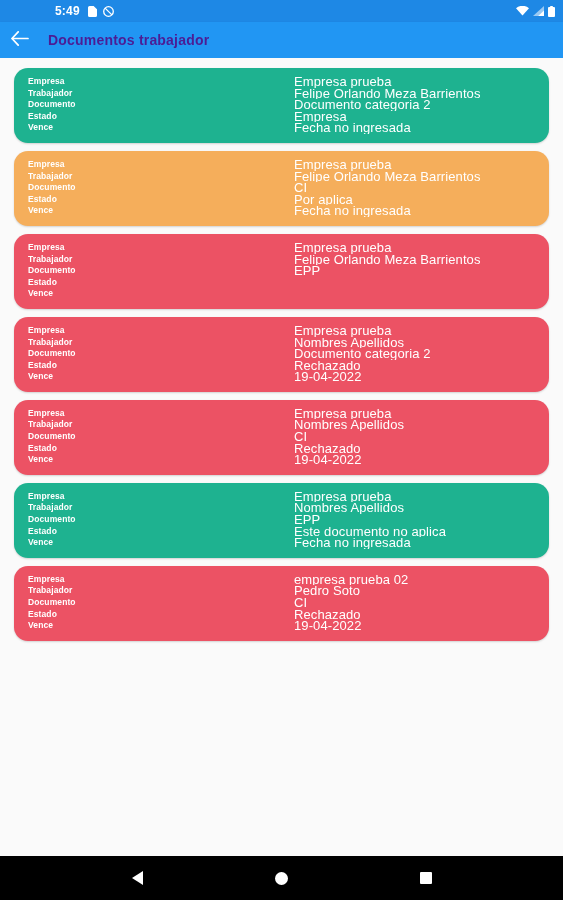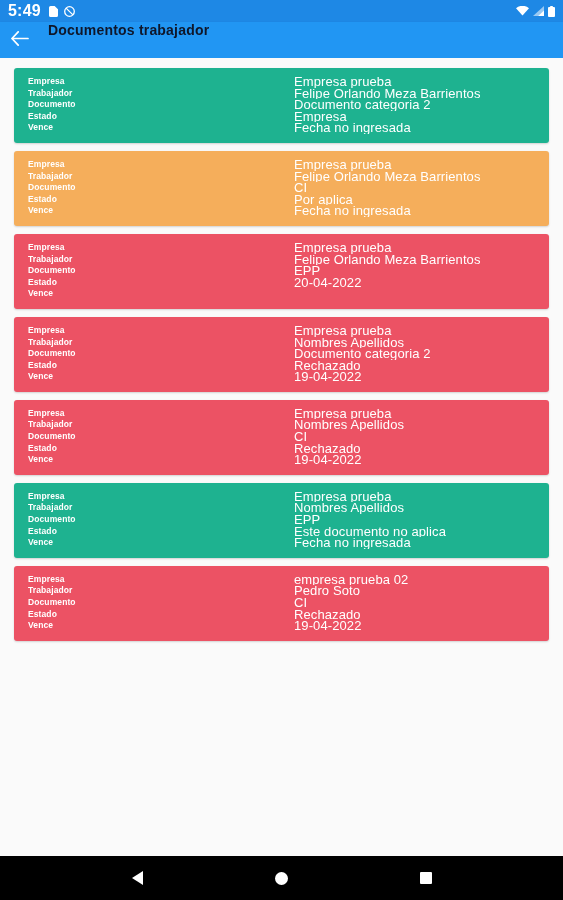--- a/index.html
+++ b/index.html
@@ -9,48 +9,48 @@
     font-family:"Liberation Sans", sans-serif;
     overflow:hidden;
   }
   .phone { position:relative; width:563px; height:900px; display:flex; flex-direction:column; }
 
   
   .statusbar {
     height:22px; background:#1E88E5; color:#FFFFFF;
     display:flex; align-items:center; padding:0 8px; flex:0 0 auto;
   }
-  .sb-time { font-size:16px; font-weight:bold; letter-spacing:.2px; }
+  .sb-time { font-size:12px; font-weight:bold; letter-spacing:.2px;margin-left:47px; }
   .sb-left-icons { display:flex; align-items:center; gap:6px; margin-left:8px; }
   .sb-spacer { flex:1 1 auto; }
   .sb-right-icons { display:flex; align-items:center; gap:4px; }
   .sb-icon svg { display:block; }
 
   
   .appbar {
-    height:36px; background:#2196F3; color:#0f172a;
-    display:flex; flex:0 0 auto;
+    height:36px; background:#2196F3; color:#4c1d95;
+    display:flex; align-items:center; flex:0 0 auto;
     box-shadow:0 1px 2px rgba(0,0,0,.12);
   }
   .back-btn {
     width:40px; height:36px; display:flex; align-items:center; justify-content:center;
     cursor:pointer;
   }
   .appbar-title {
     font-size:14px; font-weight:bold; letter-spacing:.2px;
     margin-left:8px; white-space:nowrap;
   }
 
   
   .list {
     flex:1 1 auto; background:#FAFAFA;
     padding:10px 14px 0 14px; overflow:hidden;
   }
   .card {
-    border-radius:3px;
+    border-radius:14px;
     padding:8px 14px 9px 14px;
     margin-bottom:8px;
     display:flex;
     box-shadow:0 1px 2px rgba(0,0,0,.16);
     cursor:pointer;
   }
   .card.green  { background:#1EB290; }
   .card.orange { background:#F5AE5B; }
   .card.red    { background:#EC5264; }
 
@@ -178,21 +178,20 @@
         <div class="row-label">Empresa</div>
         <div class="row-label">Trabajador</div>
         <div class="row-label">Documento</div>
         <div class="row-label">Estado</div>
         <div class="row-label">Vence</div>
       </div>
       <div class="col-values">
         <div class="row-value">Empresa prueba</div>
         <div class="row-value">Felipe Orlando Meza Barrientos</div>
         <div class="row-value">EPP</div>
-        <div class="row-value">20-04-2022</div>
       </div>
     </div>
 
     <div class="card red">
       <div class="col-labels">
         <div class="row-label">Empresa</div>
         <div class="row-label">Trabajador</div>
         <div class="row-label">Documento</div>
         <div class="row-label">Estado</div>
         <div class="row-label">Vence</div>

